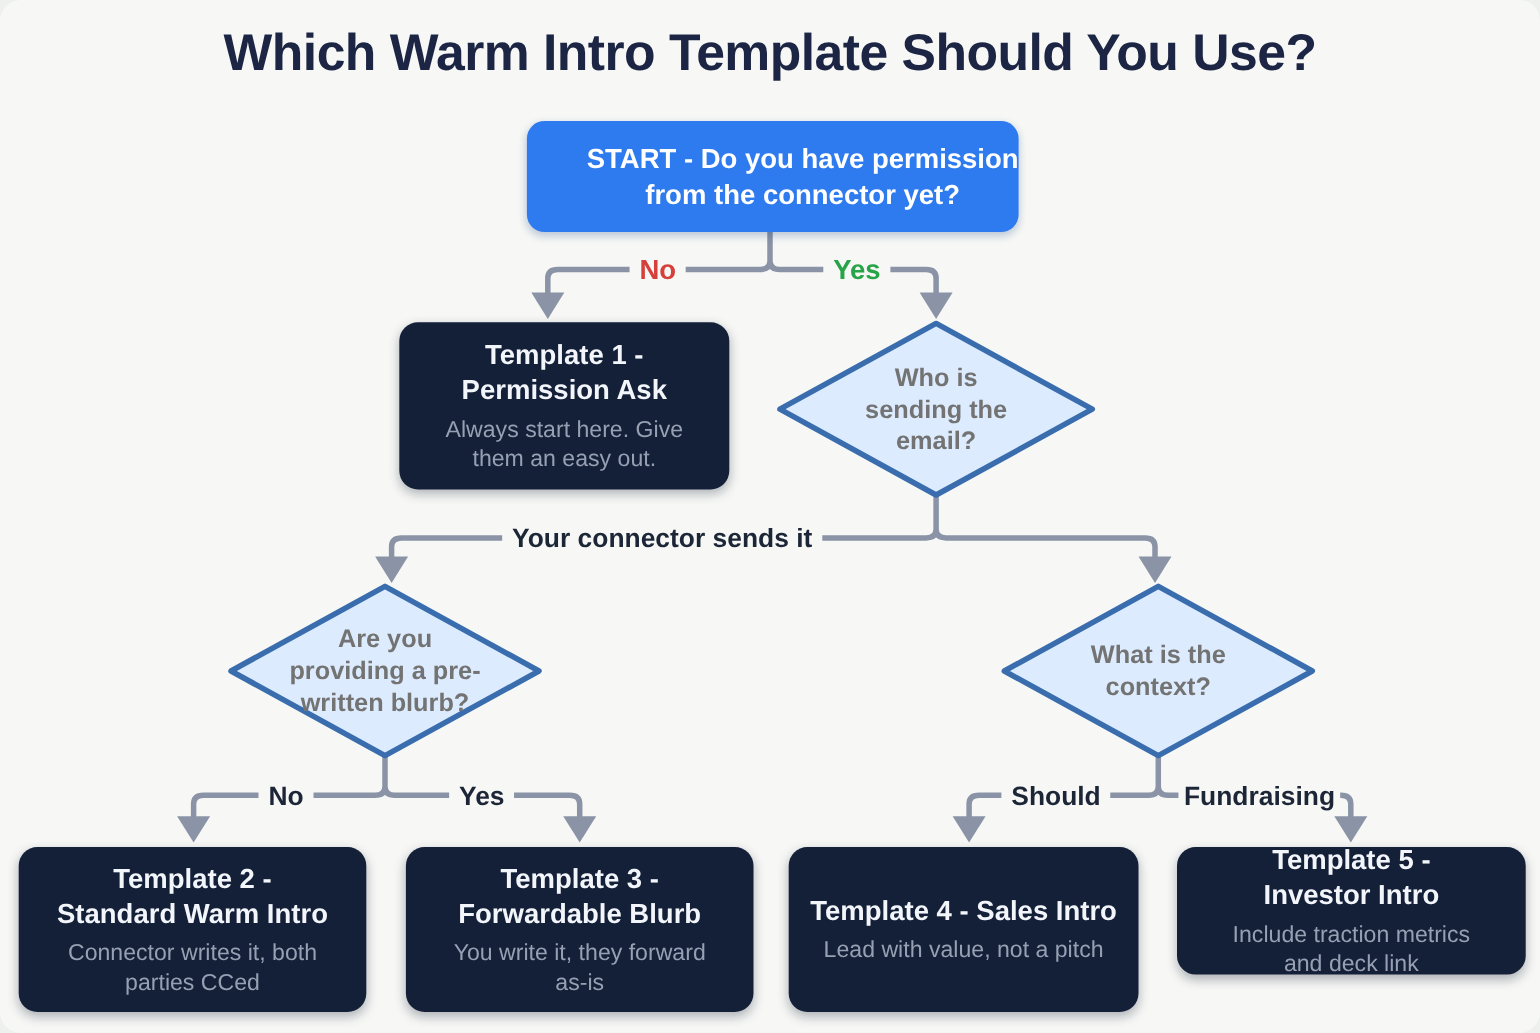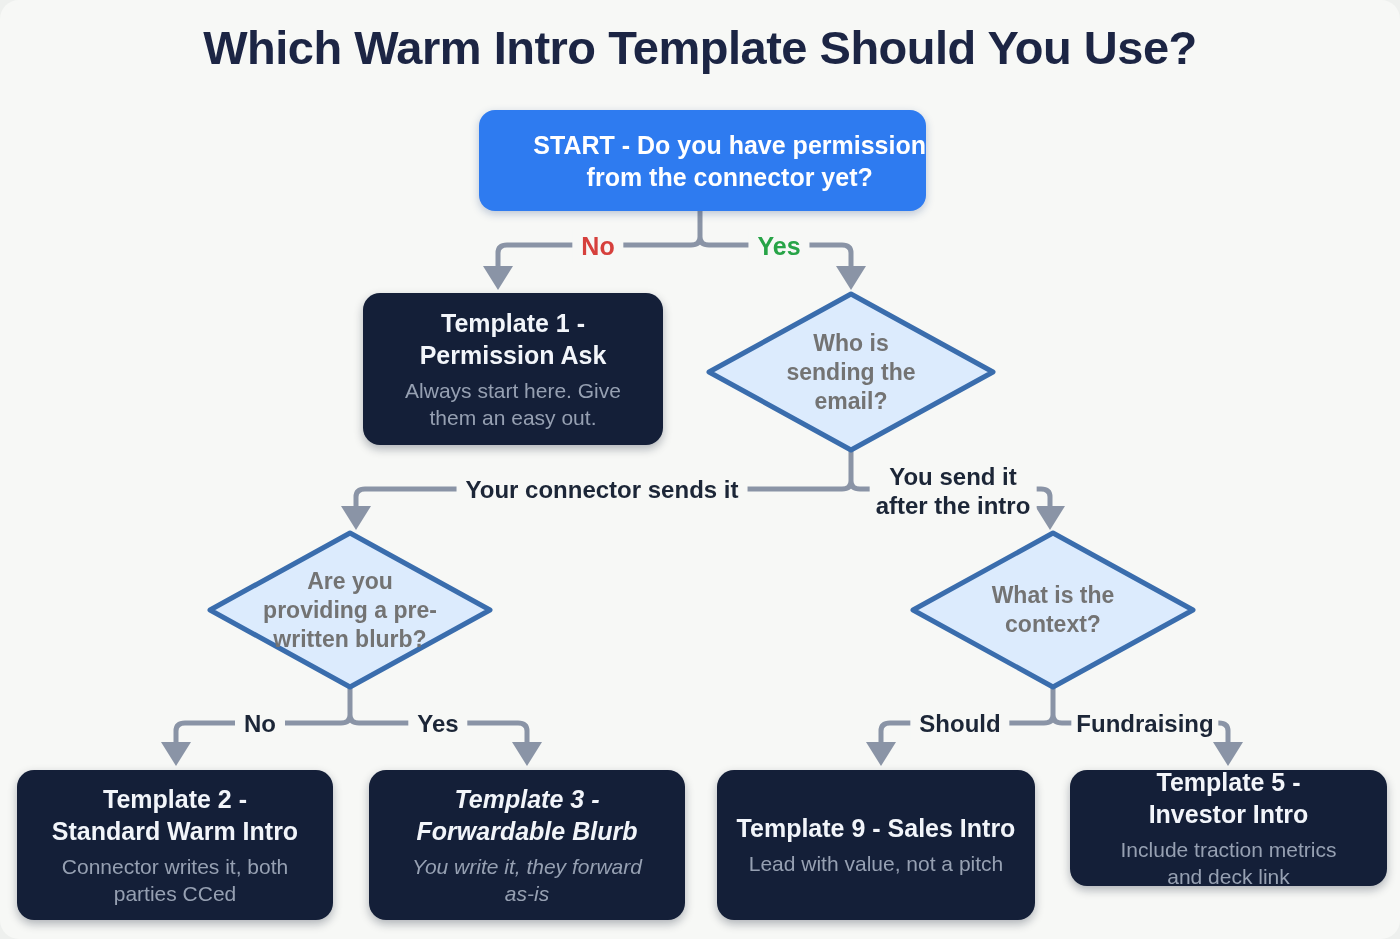--- a/index.html
+++ b/index.html
@@ -29,21 +29,21 @@
   .tbox {
     position:absolute; background:#141f38; border-radius:17px;
     display:flex; flex-direction:column; align-items:center; justify-content:center;
     text-align:center; gap:6px;
     box-shadow:0 4px 10px rgba(10,20,40,0.30);
   }
   .tbox-title { color:#f2f5fa; font-size:25px; font-weight:700; line-height:1.28; white-space:nowrap; }
   .tbox-sub   { color:#96a0b2; font-size:21px; font-weight:400; line-height:1.3; white-space:nowrap; }
   #t1 { left:347px;  top:293px; width:300px; height:152px;margin-left:16px; }
   #t2 { left:17px;   top:770px; width:316px; height:150px; }
-  #t3 { left:369px;  top:770px; width:316px; height:150px;font-style:italic; }
+  #t3 { left:369px;  top:770px; width:316px; height:150px; }
   #t4 { left:717px;  top:770px; width:318px; height:150px; }
   #t5 { left:1070px; top:770px; width:317px; height:116px; }
 
   .dlabel {
     position:absolute; transform:translate(-50%,-50%);
     text-align:center; color:#737373;
     font-size:23px; font-weight:600; line-height:1.26; white-space:nowrap;
   }
   #dl1 { left:851px;  top:372px; }
   #dl2 { left:350px;  top:610px; }
@@ -109,30 +109,29 @@
   </div>
   <div class="tbox" id="t2">
     <div class="tbox-title">Template 2 -<br>Standard Warm Intro</div>
     <div class="tbox-sub">Connector writes it, both<br>parties CCed</div>
   </div>
   <div class="tbox" id="t3">
     <div class="tbox-title">Template 3 -<br>Forwardable Blurb</div>
     <div class="tbox-sub">You write it, they forward<br>as-is</div>
   </div>
   <div class="tbox" id="t4">
-    <div class="tbox-title">Template 9 - Sales Intro</div>
+    <div class="tbox-title">Template 4 - Sales Intro</div>
     <div class="tbox-sub">Lead with value, not a pitch</div>
   </div>
   <div class="tbox" id="t5">
     <div class="tbox-title">Template 5 -<br>Investor Intro</div>
     <div class="tbox-sub">Include traction metrics<br>and deck link</div>
   </div>
 
   <div class="elabel" id="el-no1">No</div>
   <div class="elabel" id="el-yes1">Yes</div>
   <div class="elabel" id="el-connector-sends">Your connector sends it</div>
-  <div class="elabel" id="el-you-send">You send it<br>after the intro</div>
   <div class="elabel" id="el-no2">No</div>
   <div class="elabel" id="el-yes2">Yes</div>
   <div class="elabel" id="el-sales">Should</div>
   <div class="elabel" id="el-fundraising">Fundraising</div>
 
 </div>
 
 </body></html>

